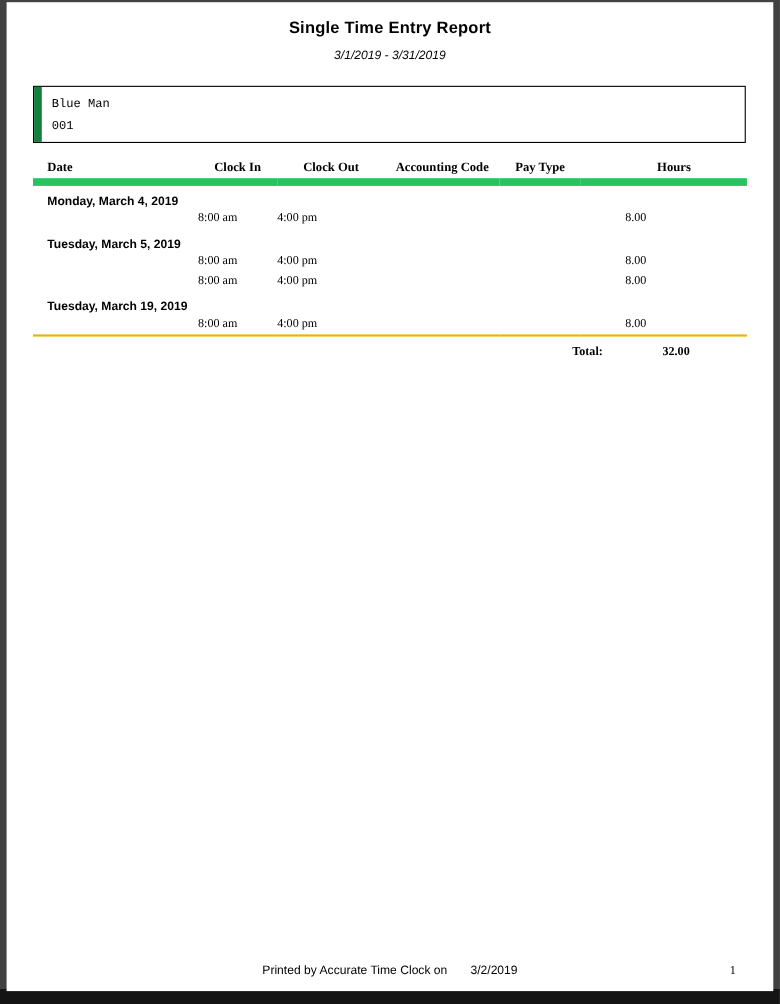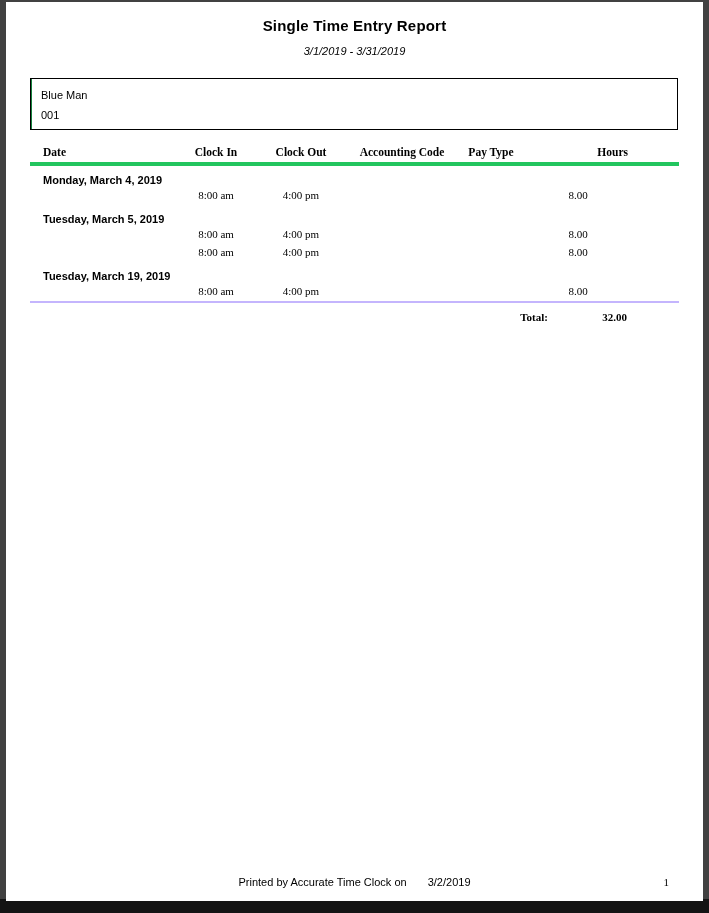--- a/index.html
+++ b/index.html
@@ -14,44 +14,44 @@
     box-sizing:border-box; overflow:hidden;
   }
   .title { text-align:center; padding-top:15px; font-size:15px; font-weight:bold; letter-spacing:0.2px; }
   .subtitle { text-align:center; font-size:11px; font-style:italic; margin-top:11px; }
 
   .info-box {
     margin:21px 25px 0 24px; border:1px solid #000; height:52px;
     box-sizing:border-box; display:flex;
   }
   .info-labels { width:83px; box-sizing:border-box; padding:6px 0 0 13px; }
-  .info-values { flex:1; border-left:1px solid #15803d; padding:6px 0 0 9px; }
+  .info-values { flex:1; border-left:7px solid #15803d; padding:6px 0 0 9px;font-family:Liberation Mono, monospace; }
   .info-labels div, .info-values div { font-size:11px; height:20px; line-height:20px; white-space:nowrap; }
 
   .report-table {
     width:649px; margin:10px 25px 0 24px;
     border-collapse:collapse; table-layout:fixed;
   }
-  .report-table thead tr { border-bottom:4px solid #22c55e; }
-  .report-table tbody { border-bottom:2px solid #c4b5fd; }
+  .report-table thead tr { border-bottom:7px solid #22c55e; }
+  .report-table tbody { border-bottom:2px solid #eab308; }
   .report-table th {
     font-family:"Liberation Serif", serif; font-size:11.5px; font-weight:bold;
     padding:6px 0 4px; white-space:nowrap;
   }
   th.h-date  { text-align:left; padding-left:13px; }
   th.h-mid   { text-align:center; }
   th.h-hours { text-align:right; padding-right:51px; }
 
   tr.group-date td {
     font-weight:bold; font-size:11px; padding:8px 0 1px 13px; white-space:nowrap;
   }
   tr.entry td {
     font-family:"Liberation Serif", serif; font-size:11px; padding:2px 0 4px;
   }
-  tr.entry td.c-mid   { text-align:center; }
+  tr.entry td.c-mid   { }
   tr.entry td.c-hours { text-align:center; padding-right:51px; }
 
   .total-row {
     margin:8px 25px 0 24px; display:flex; justify-content:flex-end;
     font-family:"Liberation Serif", serif; font-size:11px; font-weight:bold;
   }
   .total-value { width:130px; box-sizing:border-box; text-align:right; padding-right:51px; }
 
   .footer {
     position:absolute; left:0; right:0; bottom:13px;

